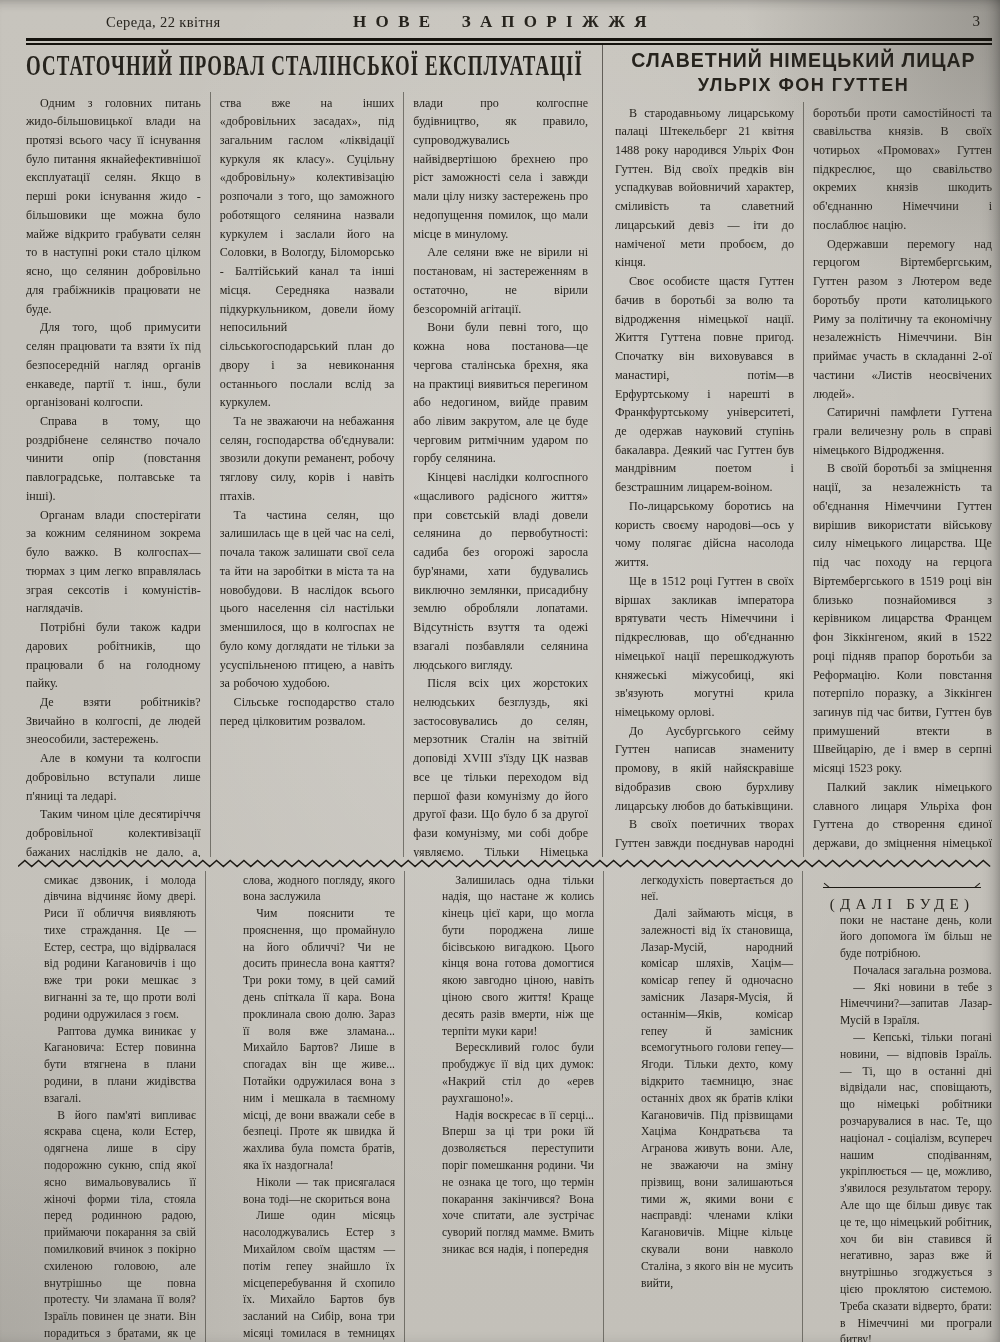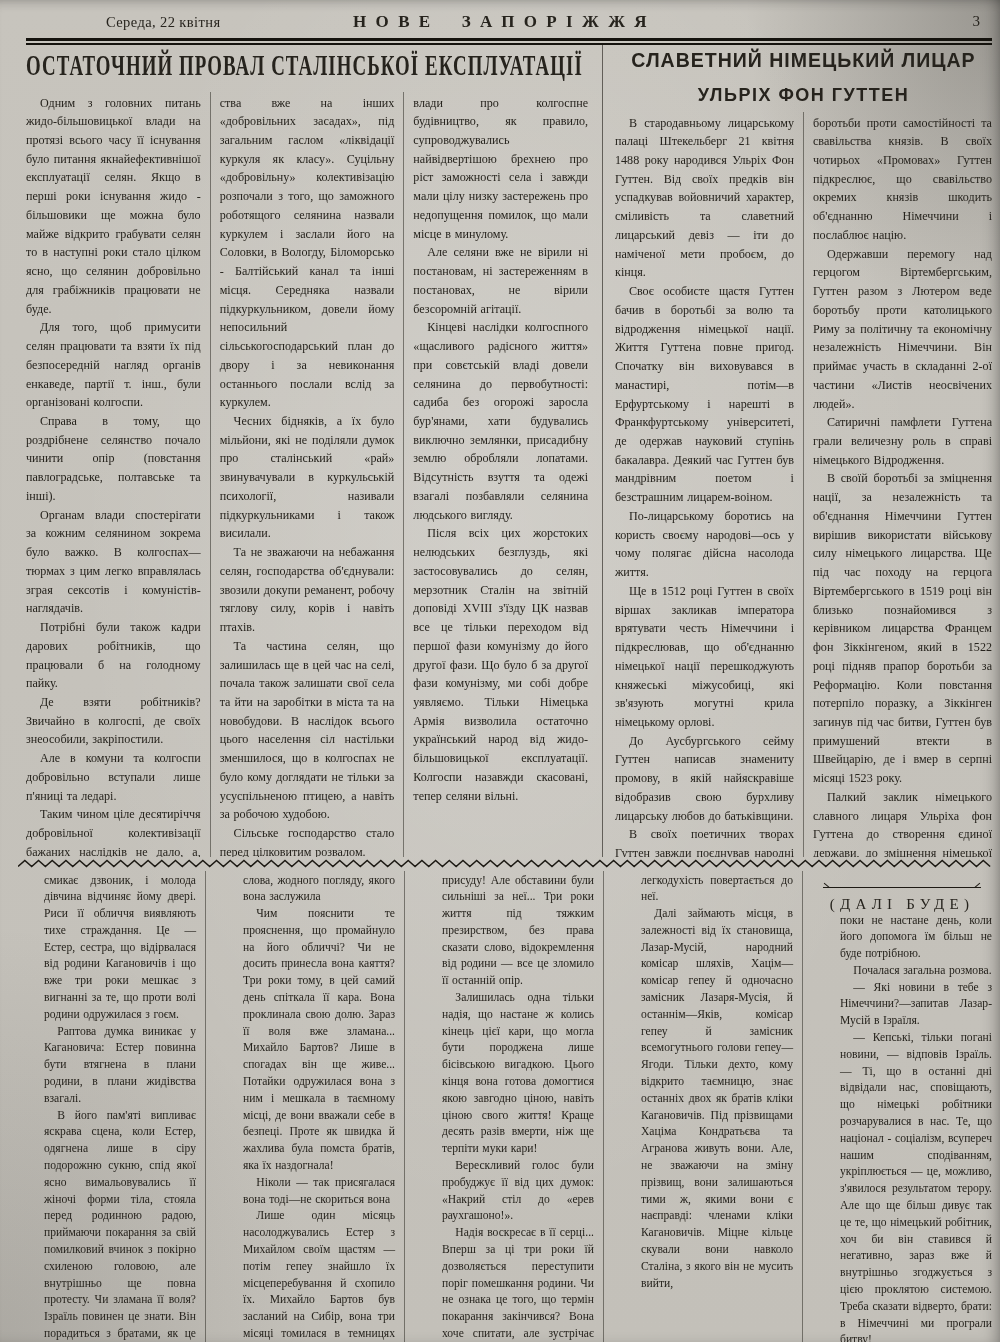--- a/index.html
+++ b/index.html
@@ -35,21 +35,21 @@
   .art-left{width:562px;flex:none;display:flex;flex-direction:column;}
   .vdivider{width:1px;background:rgba(42,39,33,.65);margin:0 12px 0 14px;flex:none;}
   .art-right{flex:1;display:flex;flex-direction:column;min-width:0;justify-content:space-between;}
   .hl-left{height:42px;overflow:hidden;white-space:nowrap;padding-top:5px;}
   .hl-left span{
     display:inline-block;transform:scale(.70,1.06);transform-origin:0 50%;
     font-family:"Liberation Serif",serif;font-weight:bold;font-size:27px;letter-spacing:1.5px;
   }
   .hl-right{text-align:center;padding:4px 0 6px 0;font-family:"Liberation Sans",sans-serif;font-weight:bold;}
   .hl-right .l1{font-size:19.5px;letter-spacing:1px;}
-  .hl-right .l2{font-size:18px;letter-spacing:1.5px;margin-top:13px;}
+  .hl-right .l2{font-size:18px;letter-spacing:1.5px;margin-top:3px;}
   .cols{display:flex;flex:1;overflow:hidden;}
   .col{flex:1;padding:2px 9px 0 9px;overflow:hidden;text-align:justify;}
   .col:first-child{padding-left:0;}
   .col:last-child{padding-right:0;}
   .col + .col{border-left:1px solid rgba(48,45,38,.55);}
   .col p{margin:0;text-indent:1.15em;font-size:12.1px;line-height:1.55;word-spacing:.06em;}
   .col p.cont{text-indent:0;}
   
   .zigzag{height:10px;margin:2px -4px 2px -8px;}
   .zigzag svg{display:block;width:100%;height:9px;}
@@ -80,34 +80,34 @@
       <div class="hl-left">
         <span>ОСТАТОЧНИЙ ПРОВАЛ СТАЛІНСЬКОЇ ЕКСПЛУАТАЦІЇ СЕЛЯН</span>
       </div>
       <div class="cols">
         <div class="col">
             <p>Одним з головних питань жидо-більшовицької влади на протязі всього часу її існування було питання якнайефективнішої експлуатації селян. Якщо в перші роки існування жидо - більшовики ще можна було майже відкрито грабувати селян то в наступні роки стало цілком ясно, що селянин добровільно для грабіжників працювати не буде.</p>
             <p>Для того, щоб примусити селян працювати та взяти їх під безпосередній нагляд органів енкаведе, партії т. інш., були організовані колгоспи.</p>
             <p>Справа в тому, що роздрібнене селянство почало чинити опір (повстання павлоградське, полтавське та інші).</p>
             <p>Органам влади спостерігати за кожним селянином зокрема було важко. В колгоспах—тюрмах з цим легко вправлялась зграя сексотів і комуністів-наглядачів.</p>
             <p>Потрібні були також кадри дарових робітників, що працювали б на голодному пайку.</p>
-            <p>Де взяти робітників? Звичайно в колгоспі, де своїх знеособили, закріпостили.</p>
+            <p>Де взяти робітників? Звичайно в колгоспі, де людей знеособили, застережень.</p>
             <p>Але в комуни та колгоспи добровільно вступали лише п'яниці та ледарі.</p>
             <p>Таким чином ціле десятиріччя добровільної колективізації бажаних наслідків не дало, а, навпаки, показало всю нежиттєвість цієї системи.</p>
           </div>
         <div class="col">
             <p class="cont">ства вже на інших «добровільних засадах», під загальним гаслом «ліквідації куркуля як класу». Суцільну «добровільну» колективізацію розпочали з того, що заможного роботящого селянина назвали куркулем і заслали його на Соловки, в Вологду, Біломорсько - Балтійський канал та інші місця. Середняка назвали підкуркульником, довели йому непосильний сільськогосподарський план до двору і за невиконання останнього послали вслід за куркулем.</p>
-            <p>Чесних бідняків, а їх було мільйони, які не поділяли думок про сталінський «рай» звинувачували в куркульській психології, називали підкуркульниками і також висилали.</p>
             <p>Та не зважаючи на небажання селян, господарства об'єднували: звозили докупи реманент, робочу тяглову силу, корів і навіть птахів.</p>
             <p>Та частина селян, що залишилась ще в цей час на селі, почала також залишати свої села та йти на заробітки в міста та на новобудови. В наслідок всього цього населення сіл настільки зменшилося, що в колгоспах не було кому доглядати не тільки за усуспільненою птицею, а навіть за робочою худобою.</p>
             <p>Сільське господарство стало перед цілковитим розвалом.</p>
           </div>
         <div class="col">
           <p class="cont">влади про колгоспне будівництво, як правило, супроводжувались найвідвертішою брехнею про ріст заможності села і завжди мали цілу низку застережень про недопущення помилок, що мали місце в минулому.</p>
-            <p>Але селяни вже не вірили ні постановам, ні застереженням в постановах, не вірили безсоромній агітації.</p>
+            <p>Але селяни вже не вірили ні постановам, ні застереженням в остаточно, не вірили безсоромній агітації.</p>
+            <p>Вони були певні того, що кожна нова постанова—це чергова сталінська брехня, яка на практиці виявиться перегином або недогином, вийде правим або лівим закрутом, але це буде черговим ритмічним ударом по горбу селянина.</p>
             <p>Кінцеві наслідки колгоспного «щасливого радісного життя» при совєтській владі довели селянина до первобутності: садиба без огорожі заросла бур'янами, хати будувались виключно землянки, присадибну землю обробляли лопатами. Відсутність взуття та одежі взагалі позбавляли селянина людського вигляду.</p>
             <p>Після всіх цих жорстоких нелюдських безглуздь, які застосовувались до селян, мерзотник Сталін на звітній доповіді XVIII з'їзду ЦК назвав все це тільки переходом від першої фази комунізму до його другої фази. Що було б за другої фази комунізму, ми собі добре уявляємо. Тільки Німецька Армія визволила остаточно український народ від жидо-більшовицької експлуатації. Колгоспи назавжди скасовані, тепер селяни вільні.</p>
         </div>
       </div>
     </div>
 
     <div class="vdivider"></div>
 
     <div class="art-right">
       <div class="hl-right">
@@ -148,21 +148,20 @@
         <p>В його пам'яті випливає яскрава сцена, коли Естер, одягнена лише в сіру подорожню сукню, спід якої ясно вимальовувались її жіночі форми тіла, стояла перед родинною радою, приймаючи покарання за свій помилковий вчинок з покірно схиленою головою, але внутрішньо ще повна протесту. Чи зламана її воля? Ізраїль повинен це знати. Він порадиться з братами, як це зробити найкраще.</p>
         <p>Сумним поглядом проводжає Естер свого брата. Жодного</p>
       </div>
     <div class="col">
         <p class="cont">слова, жодного погляду, якого вона заслужила</p>
         <p>Чим пояснити те прояснення, що промайнуло на його обличчі? Чи не досить принесла вона каяття? Три роки тому, в цей самий день спіткала її кара. Вона проклинала свою долю. Зараз її воля вже зламана... Михайло Бартов? Лише в спогадах він ще живе... Потайки одружилася вона з ним і мешкала в таємному місці, де вони вважали себе в безпеці. Проте як швидка й жахлива була помста братів, яка їх наздогнала!</p>
         <p>Ніколи — так присягалася вона тоді—не скориться вона</p>
         <p>Лише один місяць насолоджувались Естер з Михайлом своїм щастям — потім гепеу знайшло їх місцеперебування й схопило їх. Михайло Бартов був засланий на Сибір, вона три місяці томилася в темницях гепеу. Але що таке три місяці темниці в порівнянні з трьома роками невимовної покори?</p>
       </div>
     <div class="col">
-        <p class="cont">присуду! Але обставини були сильніші за неї... Три роки життя під тяжким презирством, без права сказати слово, відокремлення від родини — все це зломило її останній опір.</p>
         <p>Залишилась одна тільки надія, що настане ж колись кінець цієї кари, що могла бути породжена лише бісівською вигадкою. Цього кінця вона готова домогтися якою завгодно ціною, навіть ціною свого життя! Краще десять разів вмерти, ніж ще терпіти муки кари!</p>
         <p>Верескливий голос були пробуджує її від цих думок: «Накрий стіл до «ерев раухгашоно!».</p>
         <p>Надія воскресає в її серці... Вперш за ці три роки їй дозволяється переступити поріг помешкання родини. Чи не ознака це того, що термін покарання закінчився? Вона хоче спитати, але зустрічає суворий погляд мамме. Вмить зникає вся надія, і попередня</p>
       </div>
     <div class="col">
         <p class="cont">легкодухість повертається до неї.</p>
         <p>Далі займають місця, в залежності від їх становища, Лазар-Мусій, народний комісар шляхів, Хацім—комісар гепеу й одночасно замісник Лазаря-Мусія, й останнім—Яків, комісар гепеу й замісник всемогутнього голови гепеу—Ягоди. Тільки дехто, кому відкрито таємницю, знає останніх двох як братів кліки Кагановичів. Під прізвищами Хаціма Кондратьєва та Агранова живуть вони. Але, не зважаючи на зміну прізвищ, вони залишаються тими ж, якими вони є наєправді: членами кліки Кагановичів. Міцне кільце скували вони навколо Сталіна, з якого він не мусить вийти,</p>
       </div>
     <div class="col">
       <div class="tbc-rule"></div>

